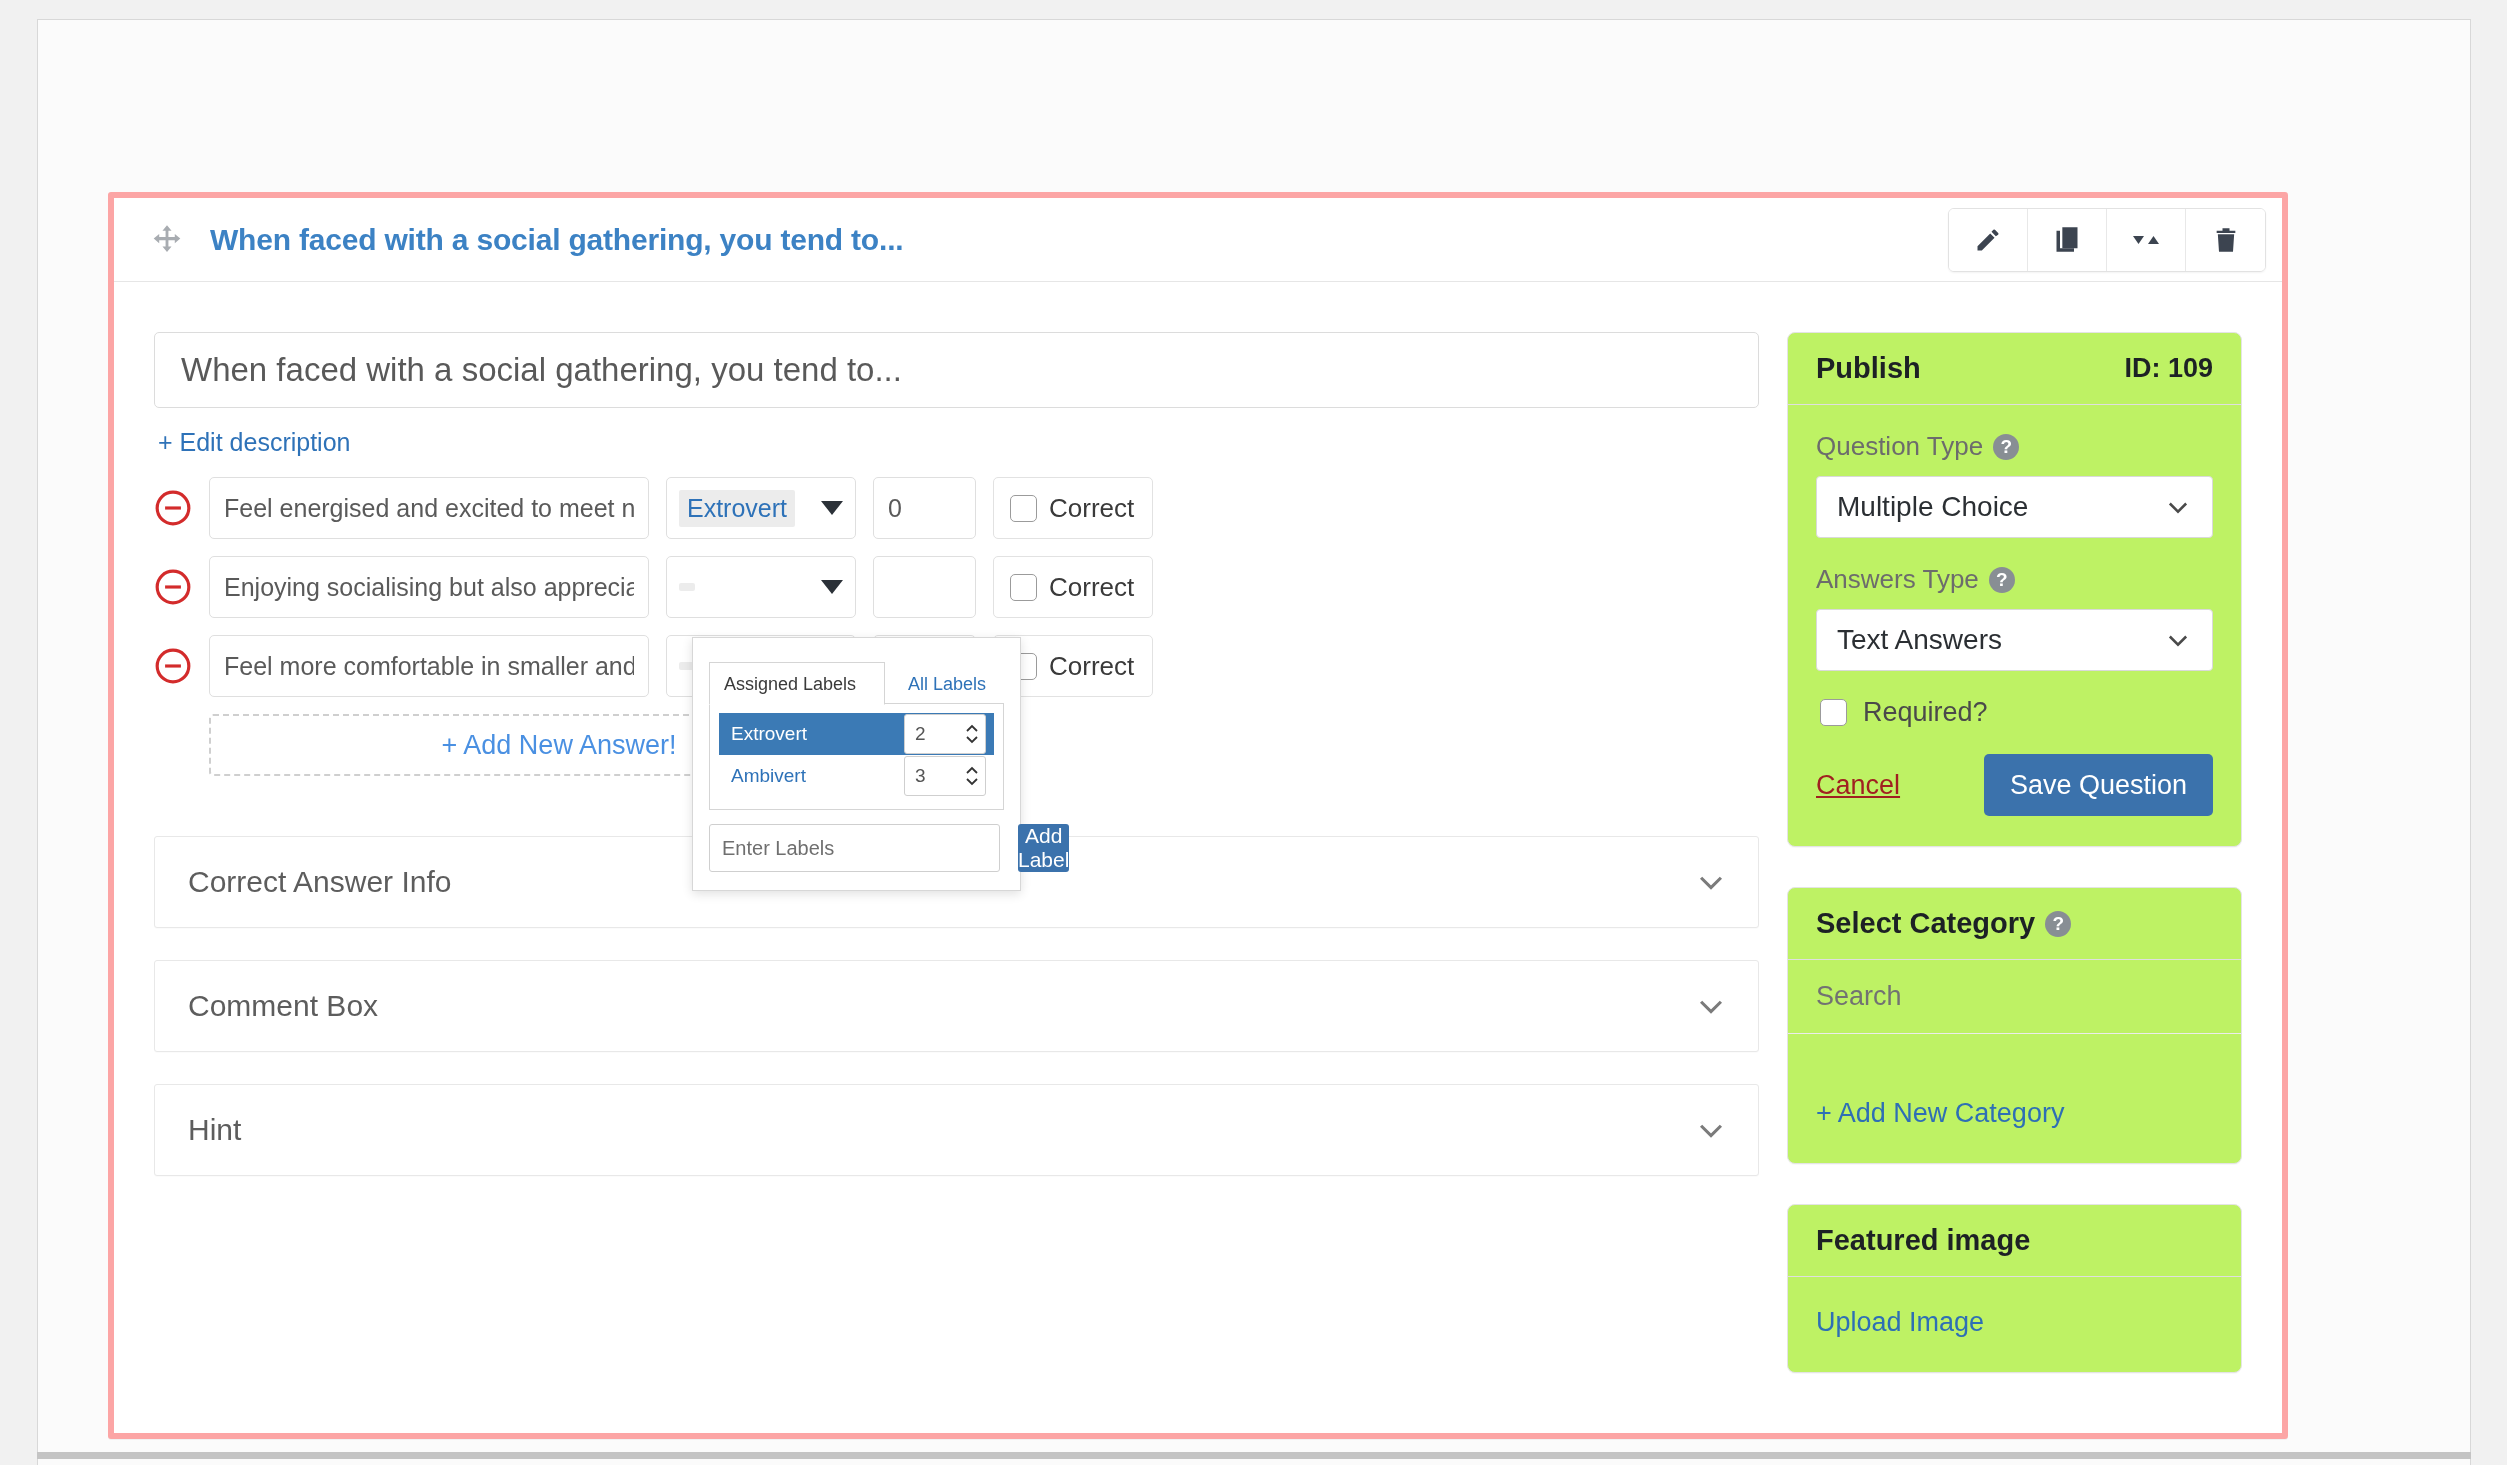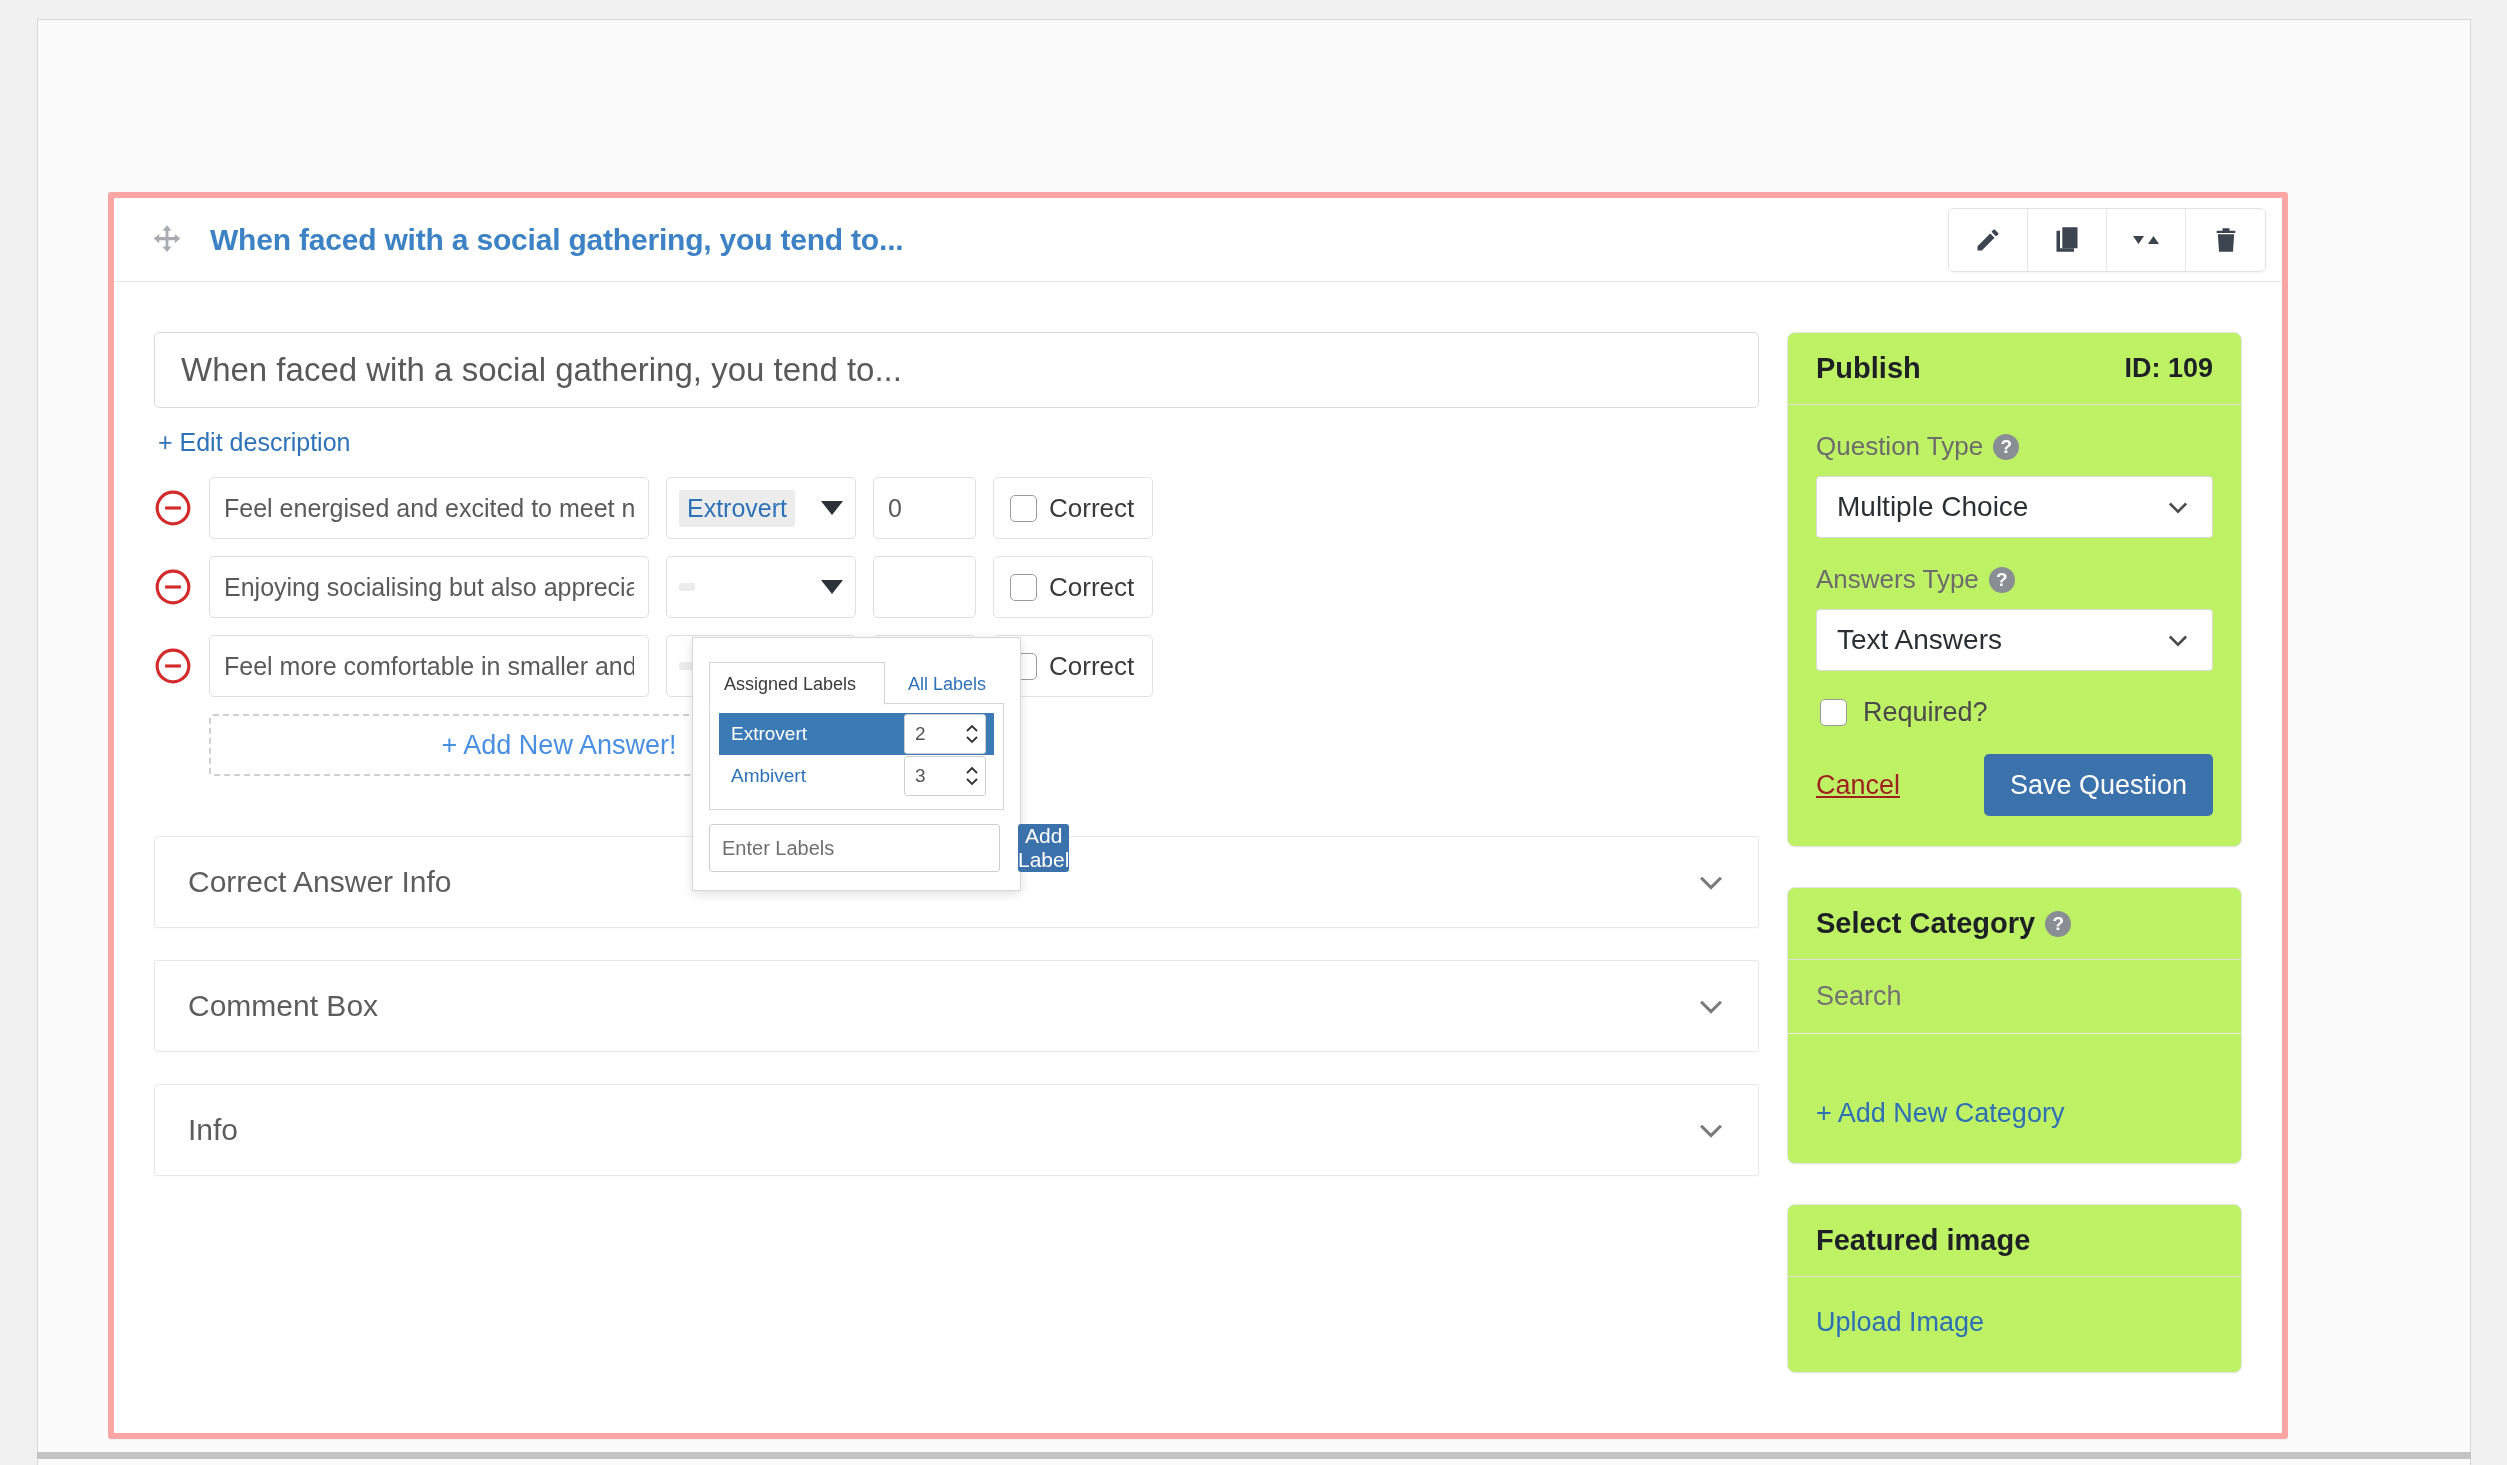--- a/index.html
+++ b/index.html
@@ -567,21 +567,21 @@
           </div>
           <div class="acc">
             <span class="acc-label">Comment Box</span>
             <span class="chev">
               <svg viewBox="0 0 24 24" fill="none" stroke="currentColor" stroke-width="2.2">
                   <polyline points="5,9 12,16 19,9"></polyline>
                 </svg>
             </span>
           </div>
           <div class="acc">
-            <span class="acc-label">Info</span>
+            <span class="acc-label">Hint</span>
             <span class="chev">
               <svg viewBox="0 0 24 24" fill="none" stroke="currentColor" stroke-width="2.2">
                   <polyline points="5,9 12,16 19,9"></polyline>
                 </svg>
             </span>
           </div>
         </div>
 
         
         <div class="labels-popup">

